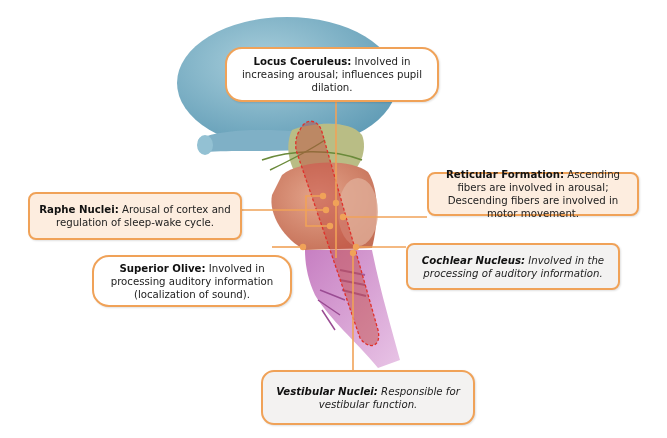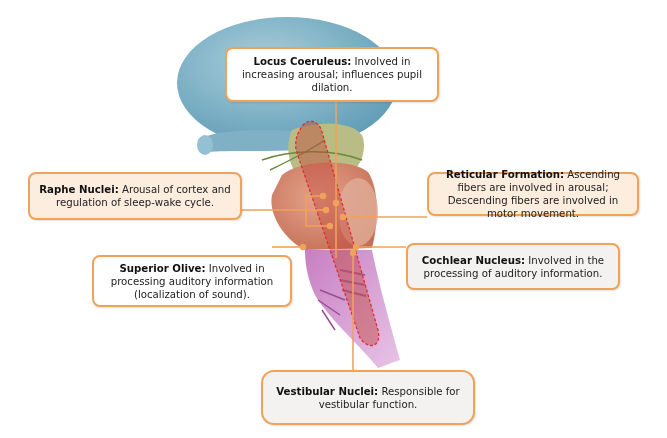--- a/index.html
+++ b/index.html
@@ -8,25 +8,25 @@
   #art { position: absolute; left: 0; top: 0; width: 667px; height: 438px; }
   .callout {
     position: absolute; box-sizing: border-box;
     border: 2px solid #f0a258; border-radius: 8px;
     font-size: 10.2px; line-height: 13px; color: #222;
     text-align: center; display: flex; align-items: center; justify-content: center;
     padding: 4px 8px;
     box-shadow: 1px 1px 2px rgba(0,0,0,0.12);
   }
   .callout b { font-weight: bold; color: #111; }
-  .white { background: #ffffff; }
+  .white { background: #ffffff; border-radius: 17px; }
   .peach { background: #fdeddf; }
-  .gray  { background: #f3f2f1; }
+  .gray  { background: #f3f2f1; font-style: italic; }
   #lc { left: 225px; top: 47px; width: 214px; height: 55px; }
-  #rn { left: 28px; top: 172px; width: 214px; height: 48px; }
+  #rn { left: 28px; top: 192px; width: 214px; height: 48px; }
   #rf { left: 427px; top: 172px; width: 212px; height: 44px; }
   #so { left: 72px;  top: 255px; width: 200px; height: 52px; margin-left: 20px; }
   #cn { left: 406px; top: 243px; width: 214px; height: 47px; }
   #vn { left: 261px; top: 370px; width: 214px; height: 55px; border-radius: 13px; }
 </style>
 </head>
 <body>
 
 <svg id="art" viewBox="0 0 667 438">
   <defs>

